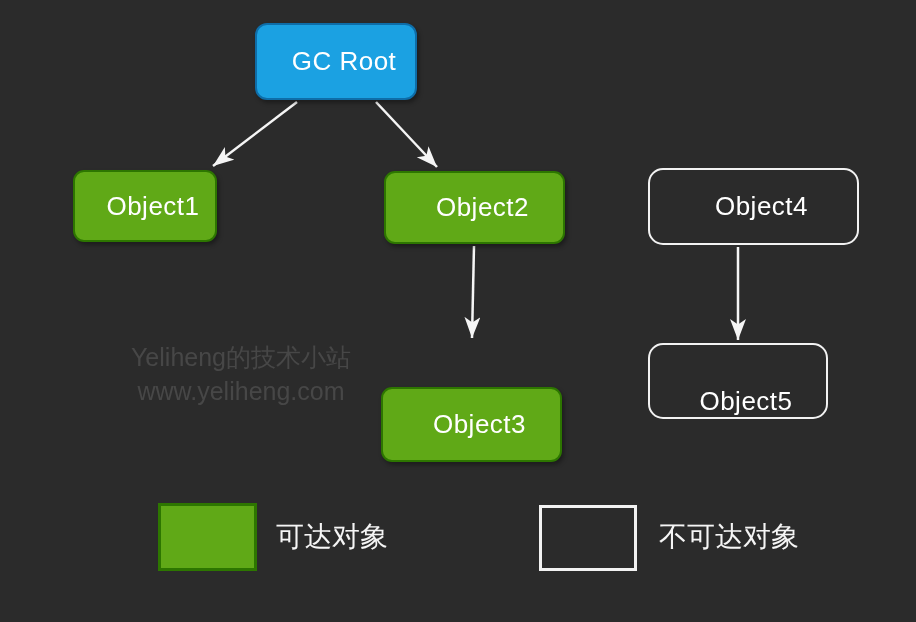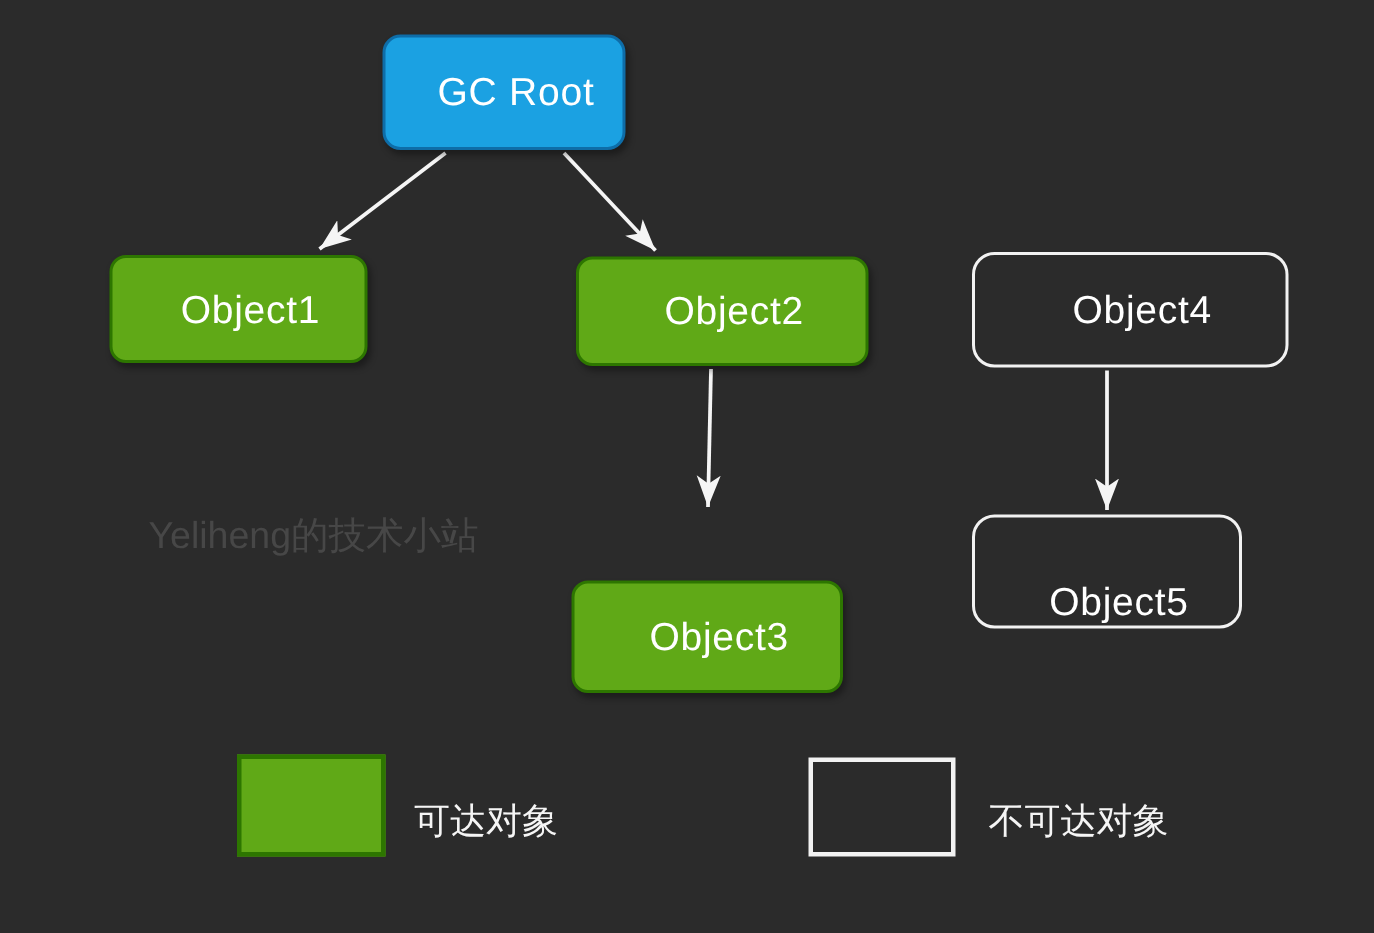--- a/index.html
+++ b/index.html
@@ -49,42 +49,42 @@
     border: 2px solid var(--reach-stroke);
     box-shadow: 2px 3px 4px rgba(0,0,0,0.35);
     border-radius: 11px;
   }
   .node.unreachable {
     background: transparent;
     border: 2px solid var(--unreach-stroke);
     border-radius: 15px;
   }
   #node-gc-root  { left: 255px; top:  23px; width: 162px; height: 77px; }
-  #node-object1  { left:  73px; top: 170px; width: 172px; height: 72px; }
-  #node-object2  { left: 384px; top: 171px; width: 195px; height: 73px; }
+  #node-object1  { left:  73px; top: 170px; width: 144px; height: 72px; }
+  #node-object2  { left: 384px; top: 171px; width: 181px; height: 73px; }
   #node-object3  { left: 381px; top: 341px; width: 181px; height: 75px; margin-top: 46px; }
   #node-object4  { left: 648px; top: 168px; width: 211px; height: 77px; }
   #node-object5  { left: 648px; top: 343px; width: 180px; height: 76px; align-items: flex-end; }
 
   
   #edges {
     position: absolute;
     left: 0; top: 0;
     width: 916px; height: 622px;
     pointer-events: none;
   }
   #edges line {
     stroke: var(--edge);
     stroke-width: 2.5;
   }
 
   
   #watermark {
     position: absolute;
-    left: 84px;
+    left: 116px;
     top: 340px;
     width: 250px;
     text-align: center;
     color: var(--watermark);
     font-size: 25px;
     line-height: 34px;
     user-select: none;
   }
 
   
@@ -98,23 +98,22 @@
     border: 3px solid var(--reach-stroke);
   }
   #legend-swatch-unreachable {
     left: 539px; top: 505px; width: 98px; height: 66px;
     background: transparent;
     border: 3px solid var(--unreach-stroke);
   }
   .legend-label {
     position: absolute;
     color: #f5f5f5;
-    font-size: 24px;
+    font-size: 28px;
     line-height: 32px;
-    margin-top: 11px;
   }
   #legend-label-reachable   { left: 276px; top: 521px; }
   #legend-label-unreachable { left: 659px; top: 521px; text-align: center; }
 </style>
 </head>
 <body>
 
 <div id="canvas">
 
   <svg id="edges">
@@ -124,20 +123,21 @@
       </marker>
     </defs>
     <line x1="297" y1="102" x2="213" y2="166" marker-end="url(#arrowhead)"></line>
     <line x1="376" y1="102" x2="437" y2="167" marker-end="url(#arrowhead)"></line>
     <line x1="474" y1="246" x2="472" y2="338" marker-end="url(#arrowhead)"></line>
     <line x1="738" y1="247" x2="738" y2="340" marker-end="url(#arrowhead)"></line>
   </svg>
 
   <div id="watermark">
     <div>Yeliheng的技术小站</div>
+    <div>www.yeliheng.com</div>
   </div>
 
   <div class="node root" id="node-gc-root">
     <span>GC Root</span>
   </div>
   <div class="node reachable" id="node-object1">
     <span>Object1</span>
   </div>
   <div class="node reachable" id="node-object2">
     <span>Object2</span>

